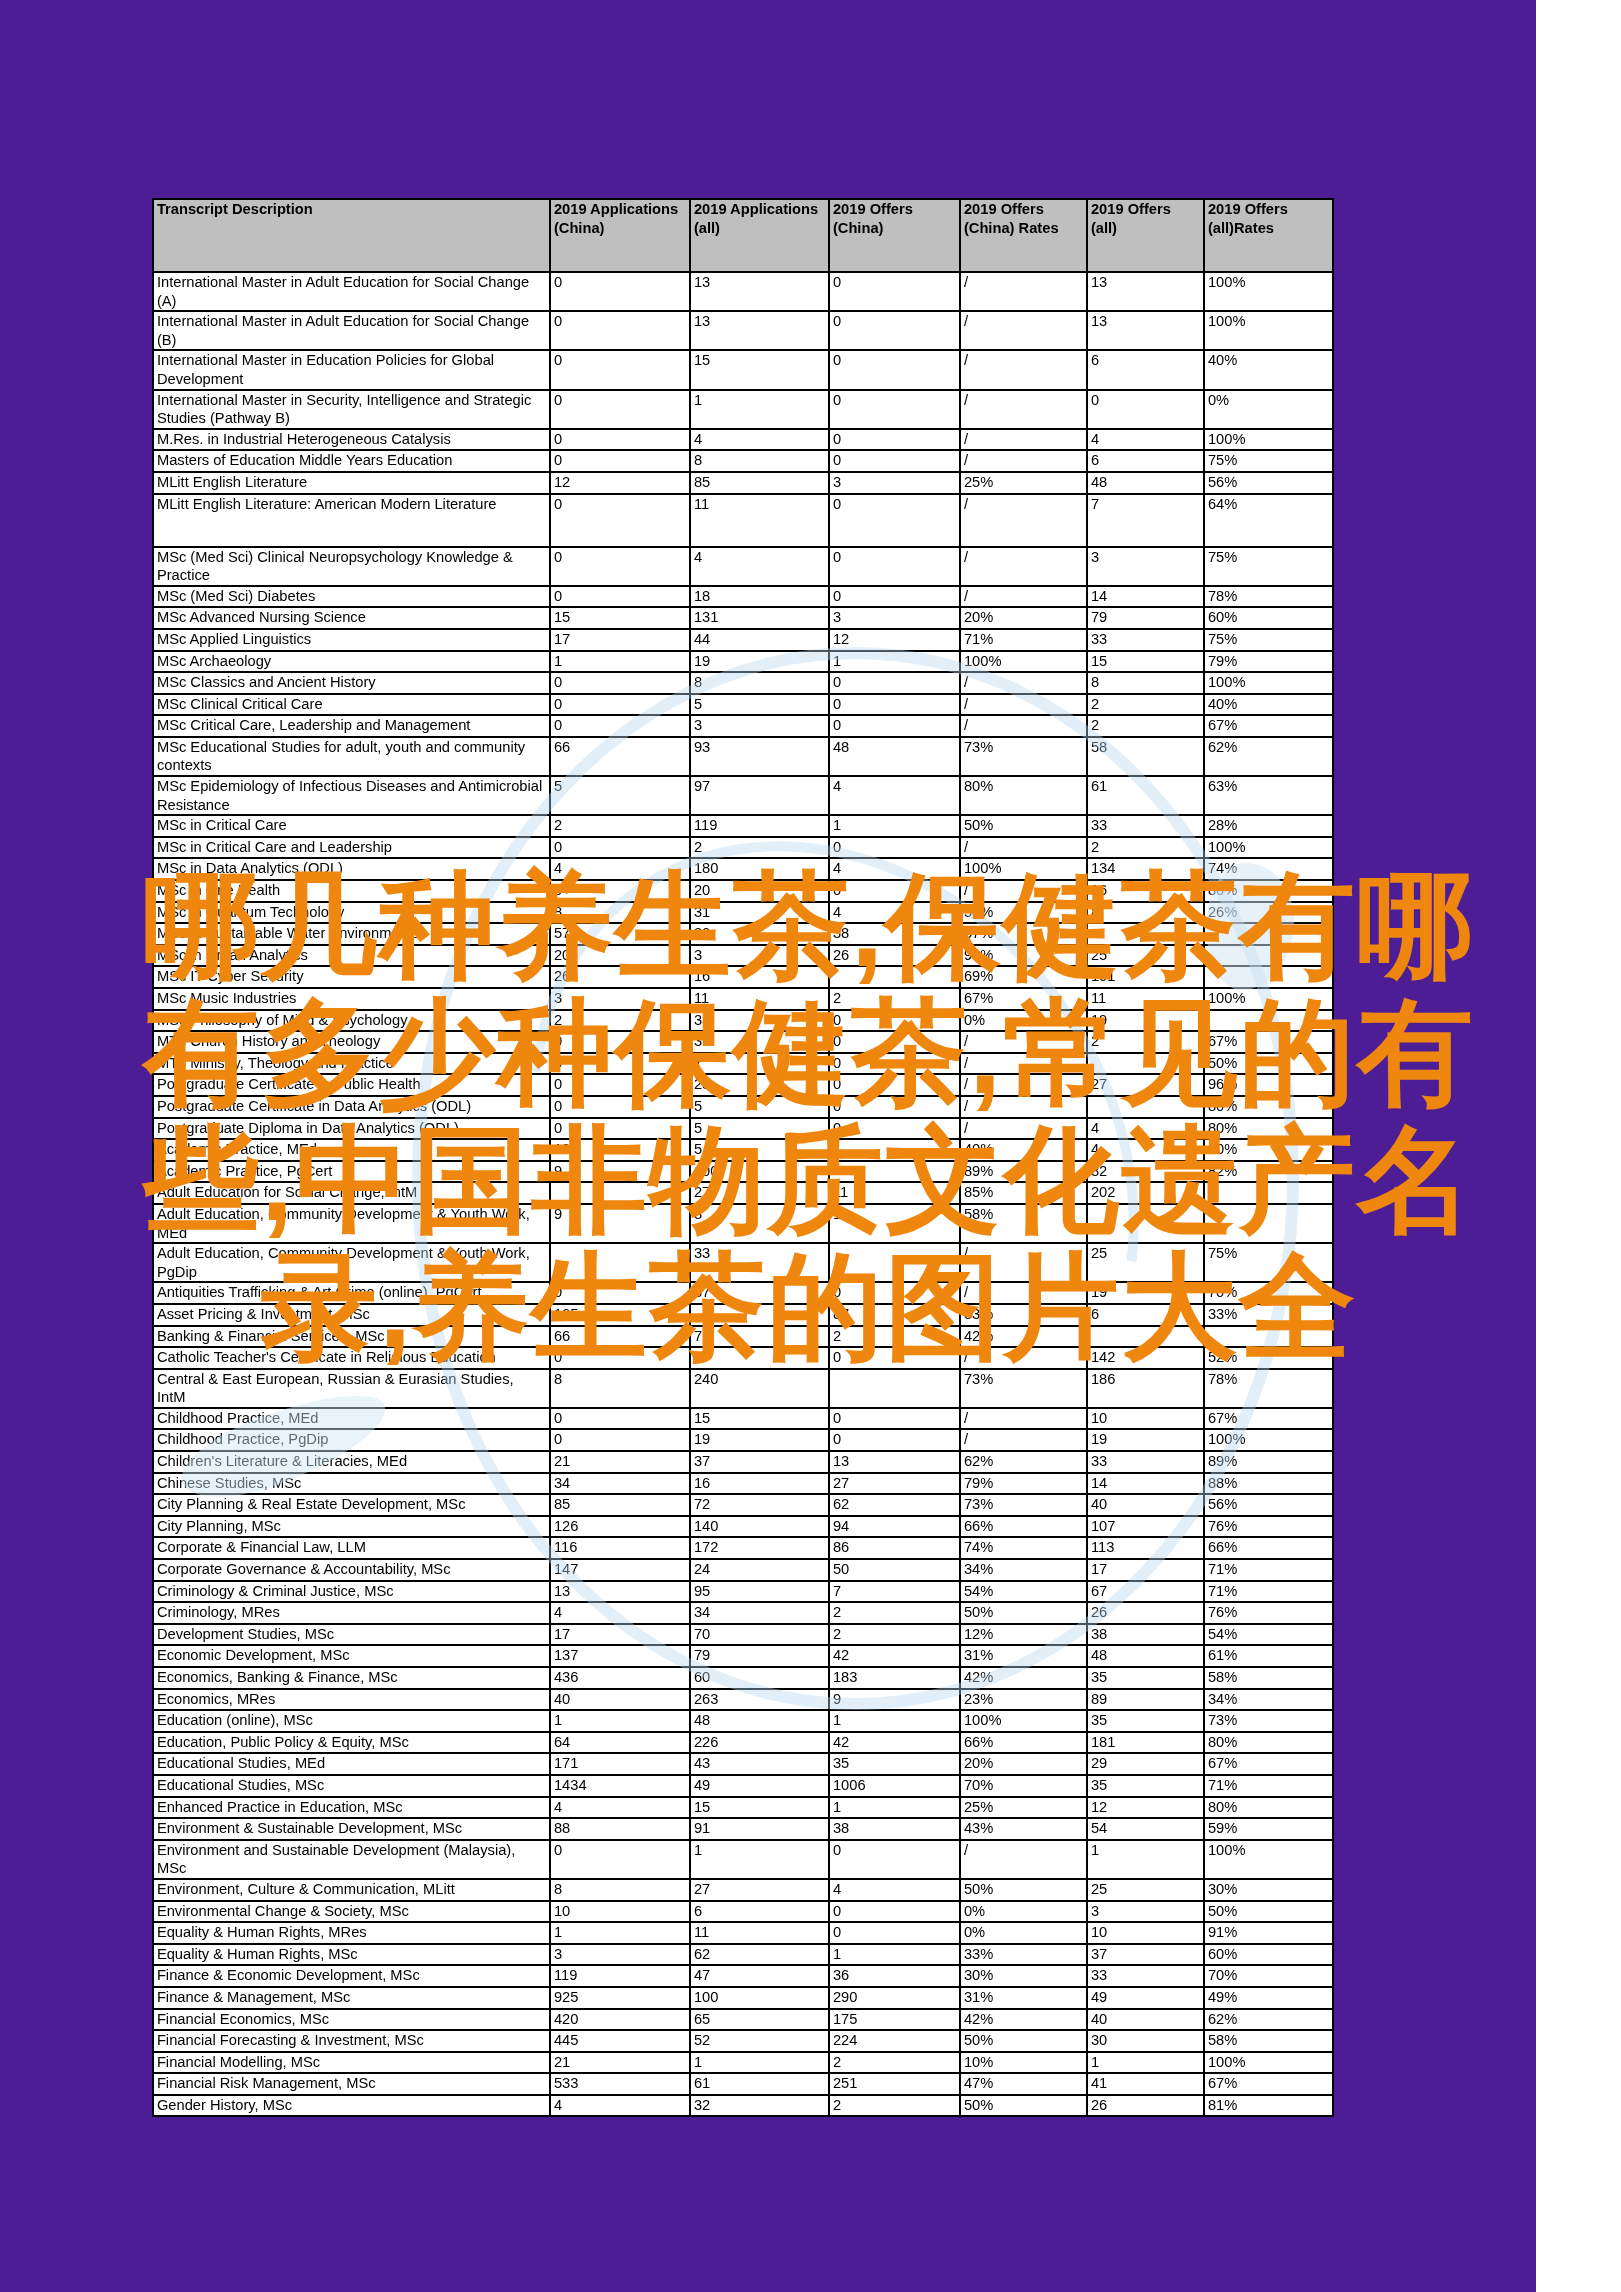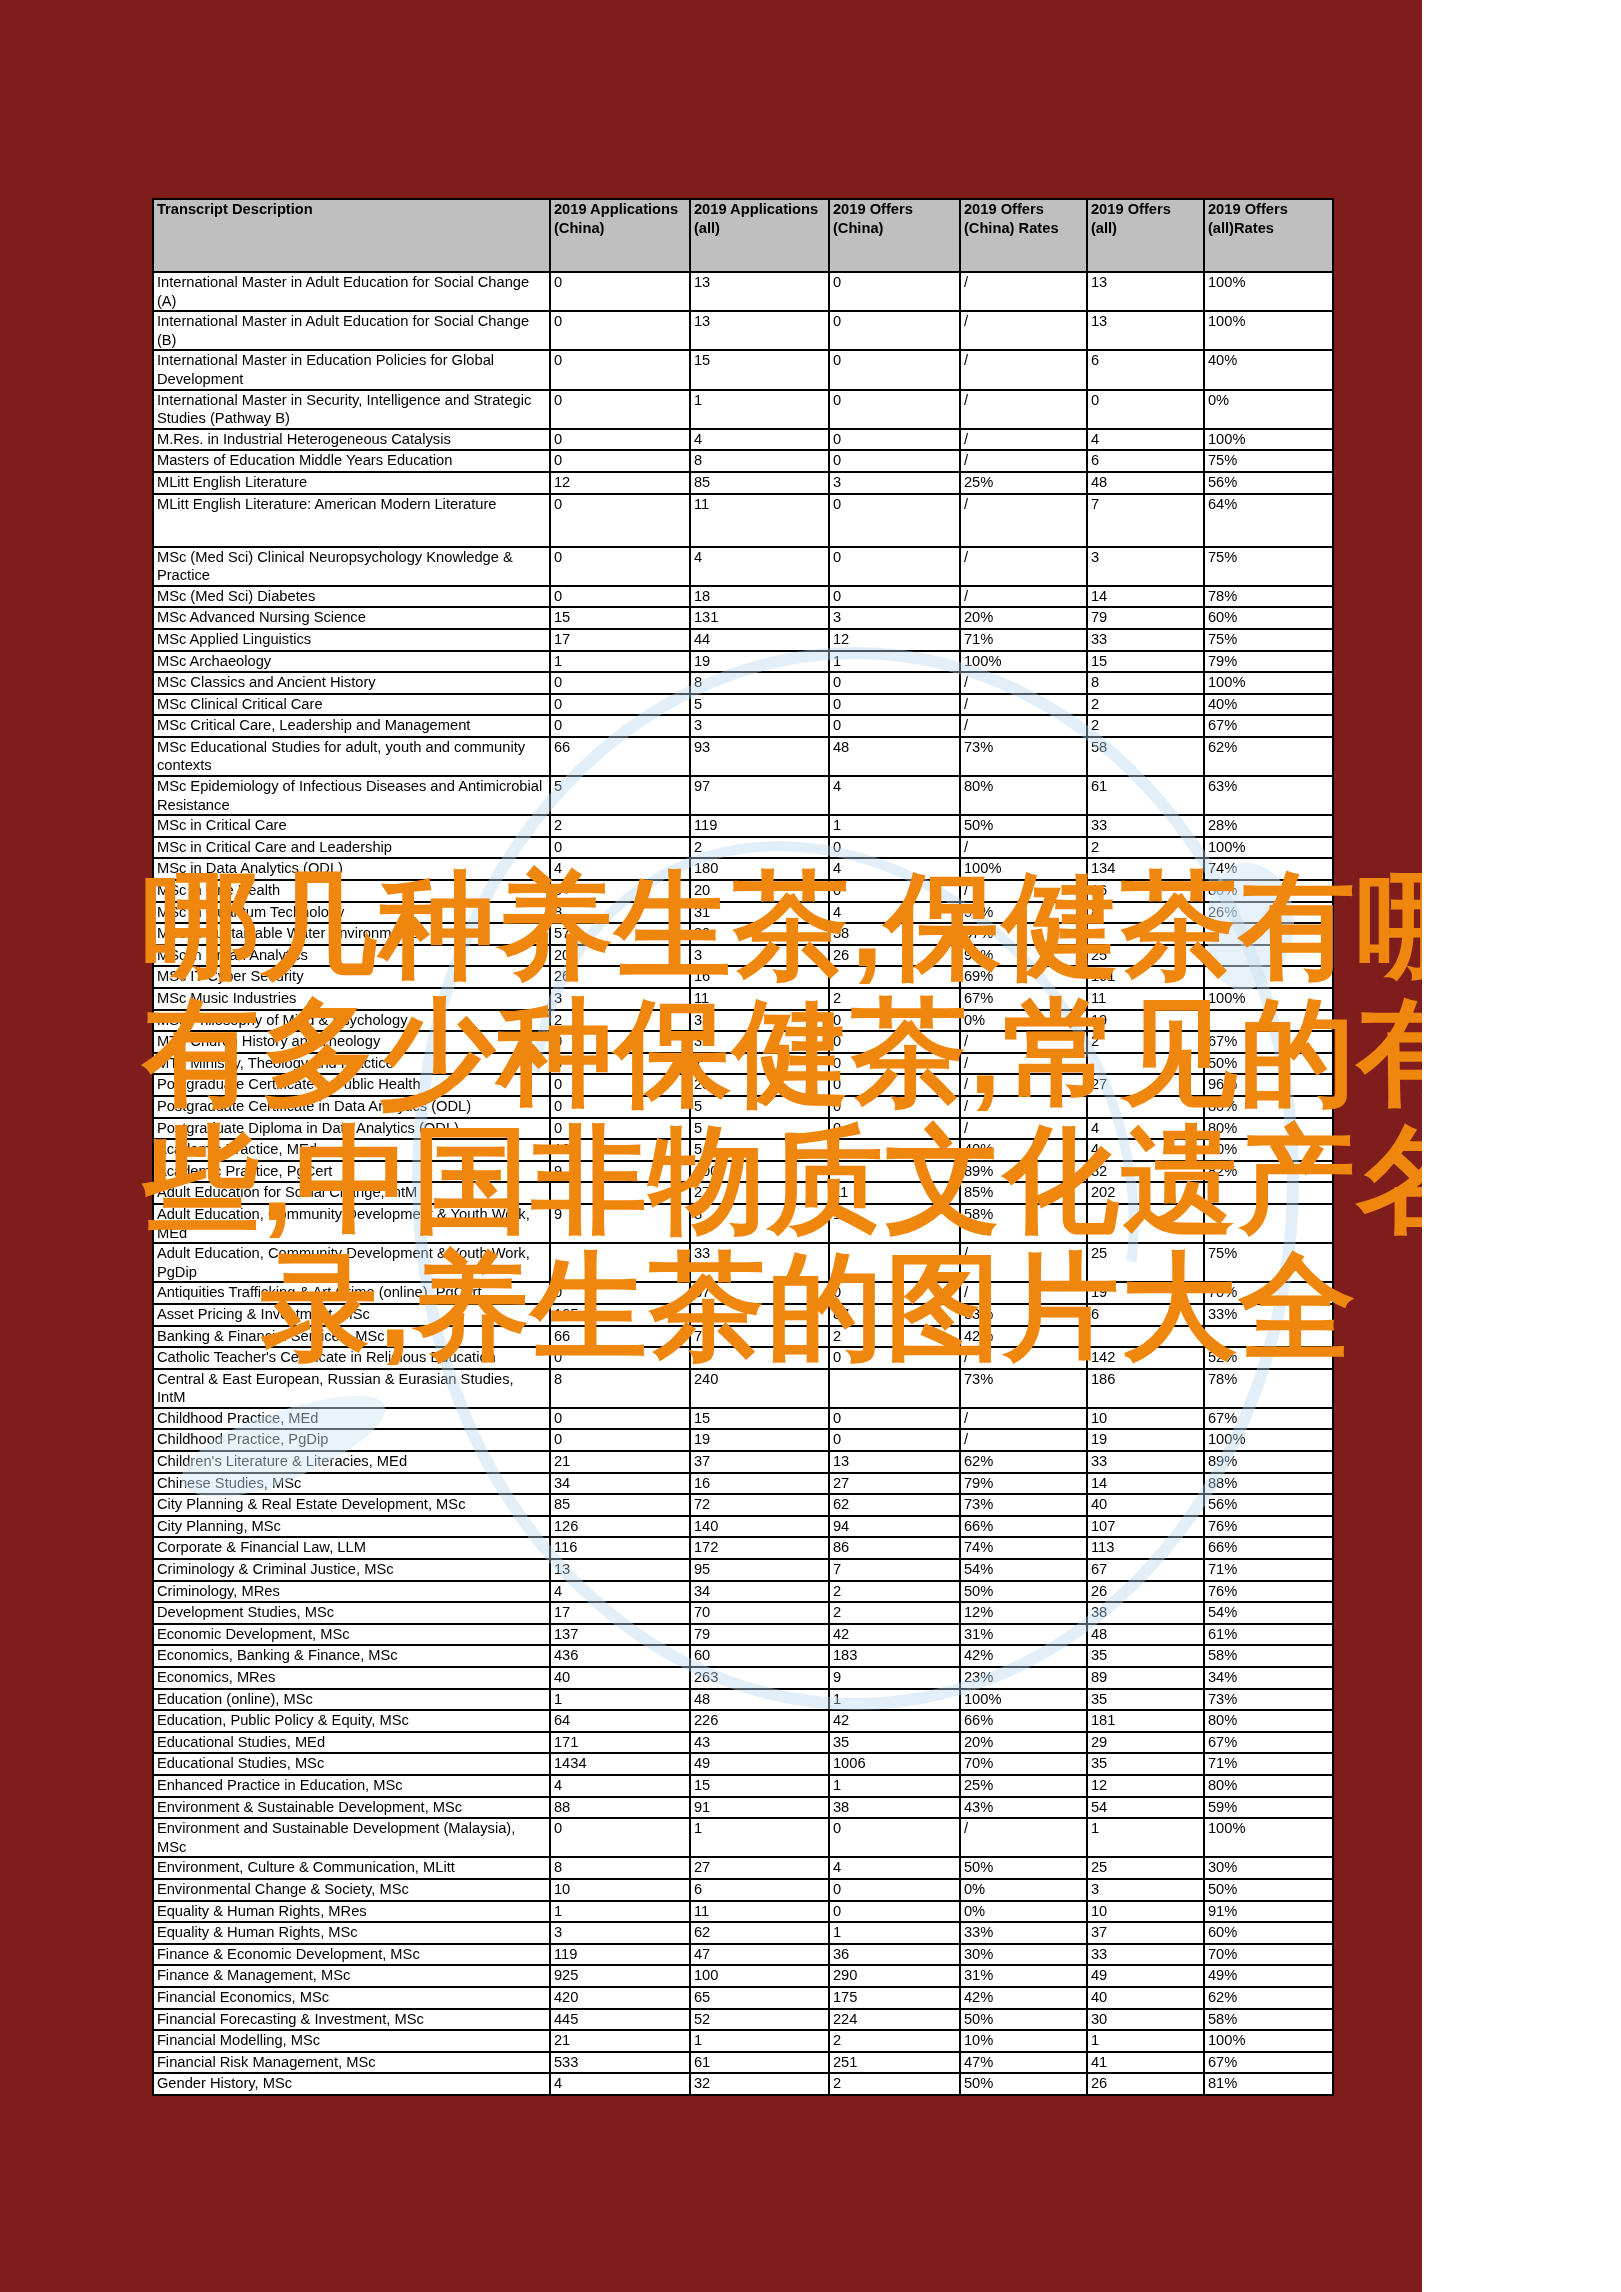--- a/index.html
+++ b/index.html
@@ -1,20 +1,20 @@
 <!DOCTYPE html>
 <html><head>
 <meta charset="utf-8">
 <style>
   html,body{margin:0;padding:0;background:#ffffff;}
   .page{
     position:relative;
-    width:1422px;
+    width:1536px;
     height:2293px;
-    background:#7f1d1d;
+    background:#4c1d95;
     overflow:hidden;
     font-family:"Liberation Sans", sans-serif;
   }
   
   .wm{position:absolute;z-index:2;pointer-events:none;opacity:0.40;}
   .wm-circle{
     border:12.7px solid #b9d7ee;
     border-radius:50%;
   }
   .wm-arc{
@@ -554,20 +554,29 @@
         <tr>
           <td>Corporate &amp; Financial Law, LLM</td>
           <td>116</td>
           <td>172</td>
           <td>86</td>
           <td>74%</td>
           <td>113</td>
           <td>66%</td>
         </tr>
         <tr>
+          <td>Corporate Governance &amp; Accountability, MSc</td>
+          <td>147</td>
+          <td>24</td>
+          <td>50</td>
+          <td>34%</td>
+          <td>17</td>
+          <td>71%</td>
+        </tr>
+        <tr>
           <td>Criminology &amp; Criminal Justice, MSc</td>
           <td>13</td>
           <td>95</td>
           <td>7</td>
           <td>54%</td>
           <td>67</td>
           <td>71%</td>
         </tr>
         <tr>
           <td>Criminology, MRes</td>

